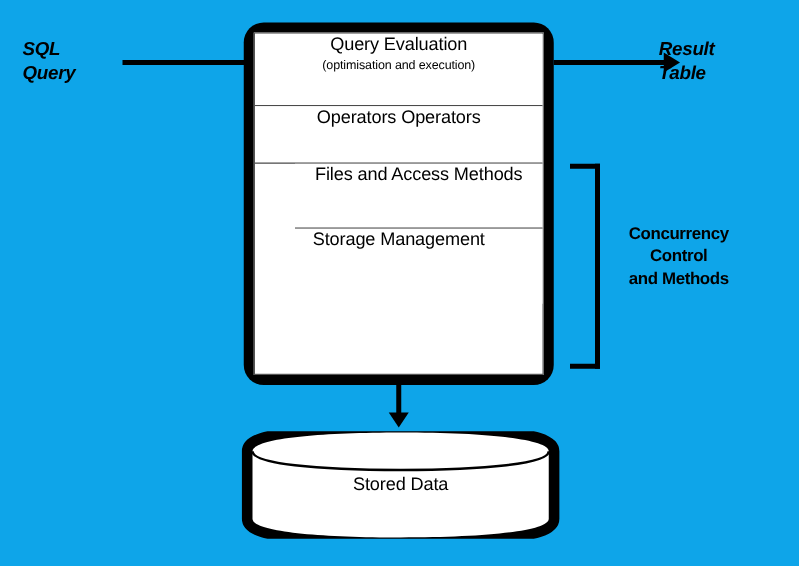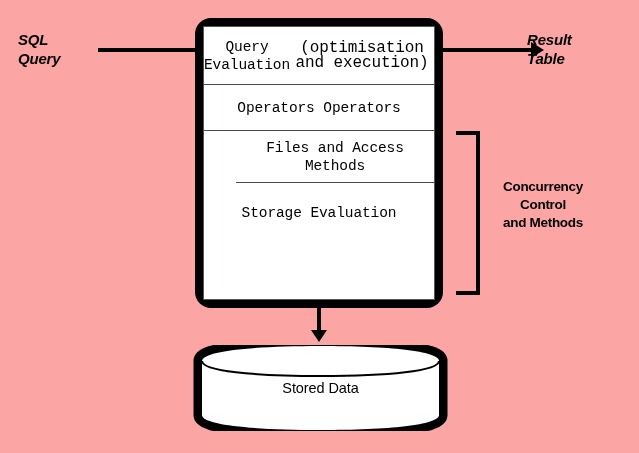--- a/index.html
+++ b/index.html
@@ -8,21 +8,21 @@
     background: #ffffff;
   }
   body {
     font-family: "Liberation Sans", sans-serif;
     color: #000000;
   }
   #canvas {
     position: relative;
     width: 639px;
     height: 453px;
-    background: #fca5a5;
+    background: #0ea5e9;
     overflow: hidden;
   }
 
   
   .side-label {
     position: absolute;
     font-weight: bold;
     font-style: italic;
     font-size: 15px;
     line-height: 19px;
@@ -62,37 +62,35 @@
     background: #ffffff;
     box-sizing: border-box;
     border: 1px solid #555555;
     display: flex;
     flex-direction: column;
   }
   .layer {
     position: relative;
     box-sizing: border-box;
     display: flex;
-    flex-direction: row;
+    flex-direction: column;
     align-items: center;
-    justify-content: center;
     background: #ffffff;
     border-bottom: 1.2px solid #4a4a4a;
     text-align: center;
-    font-family: Liberation Mono, monospace;
   }
   .layer:last-child { border-bottom: none; }
   .layer-title {
     font-size: 14.5px;
     line-height: 18px;
     color: #000000;
     letter-spacing: -0.1px;
   }
   .layer-sub {
-    font-size: 16px;
+    font-size: 10px;
     line-height: 15px;
     color: #000000;
     letter-spacing: -0.1px;
   }
   .h-query  { flex: 0 0 58px; }
   .h-rel    { flex: 0 0 46px; }
   .h-files  { flex: 0 0 52px; margin-left: 32px; }
   .h-buffer { flex: 0 0 58px; }
   .h-store  { flex: 0 0 60px; }
 
@@ -215,21 +213,21 @@
       <div class="layer h-rel">
         <div class="layer-title">Operators Operators</div>
       </div>
 
       <div class="layer h-files">
         <div class="layer-title">Files and Access Methods</div>
       </div>
 
 
       <div class="layer h-store">
-        <div class="layer-title">Storage Evaluation</div>
+        <div class="layer-title">Storage Management</div>
       </div>
 
     </div>
   </div>
 
   <div class="arrow-line" id="arrow-out-line"></div>
   <div id="arrow-out-head"></div>
 
   <div class="side-label" id="result-table-label">Result
 Table</div>

